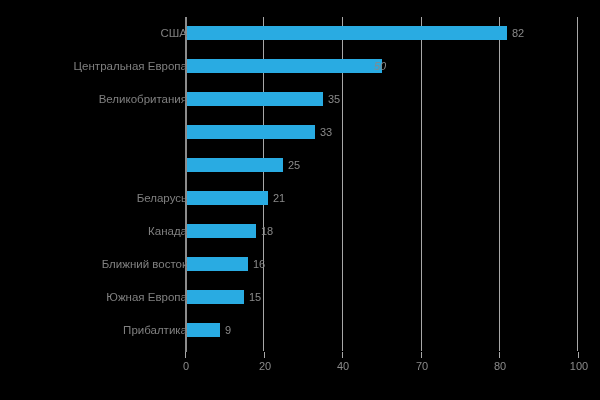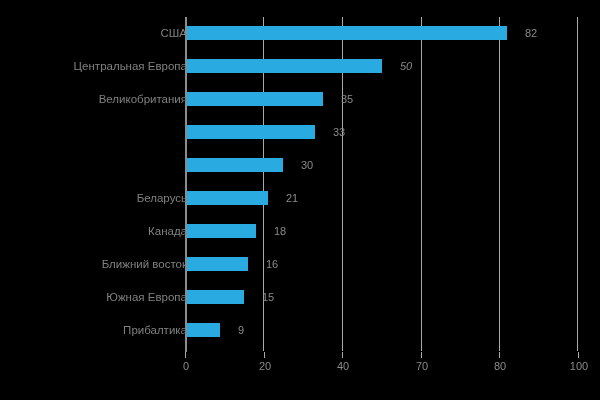--- a/index.html
+++ b/index.html
@@ -69,21 +69,21 @@
     background: #29abe2;
   }
   .bar-value {
     position: absolute;
     top: 9px;
     height: 14px;
     line-height: 14px;
     font-size: 11px;
     color: #8a8a8a;
     white-space: nowrap;
-    padding-left: 18px;
+    padding-left: 5px;
   }
   .cat-label {
     position: absolute;
     right: 0;
     width: 178px;
     text-align: right;
     font-size: 11.5px;
     color: #808080;
     white-space: nowrap;
     line-height: 14px;
@@ -108,33 +108,33 @@
     <div class="gridline" style="left:236px"></div>
     <div class="gridline" style="left:314px"></div>
     <div class="gridline" style="left:392px"></div>
 
     <div class="bar-row" style="top:0px">
       <div class="bar" style="width:322px"></div>
       <div class="bar-value" style="left:322px">82</div>
     </div>
     <div class="bar-row" style="top:33px">
       <div class="bar" style="width: 197px;"></div>
-      <div class="bar-value" style="left: 197px; font-style: italic;">50</div>
+      <div class="bar-value" style="left: 184px; font-style: italic;">50</div>
     </div>
     <div class="bar-row" style="top:66px">
       <div class="bar" style="width: 138px;"></div>
       <div class="bar-value" style="left: 138px;">35</div>
     </div>
     <div class="bar-row" style="top:99px">
       <div class="bar" style="width:130px"></div>
       <div class="bar-value" style="left:130px">33</div>
     </div>
     <div class="bar-row" style="top:132px">
       <div class="bar" style="width:98px"></div>
-      <div class="bar-value" style="left:98px">30</div>
+      <div class="bar-value" style="left:98px">25</div>
     </div>
     <div class="bar-row" style="top:165px">
       <div class="bar" style="width: 83px;"></div>
       <div class="bar-value" style="left: 83px;">21</div>
     </div>
     <div class="bar-row" style="top:198px">
       <div class="bar" style="width:71px"></div>
       <div class="bar-value" style="left:71px">18</div>
     </div>
     <div class="bar-row" style="top:231px">

